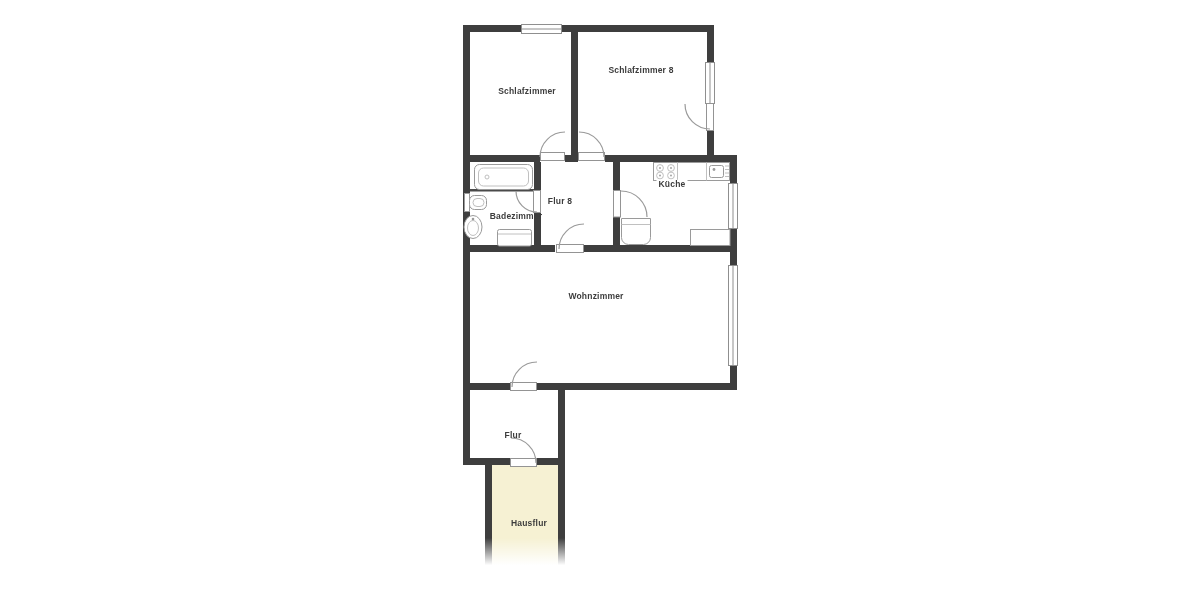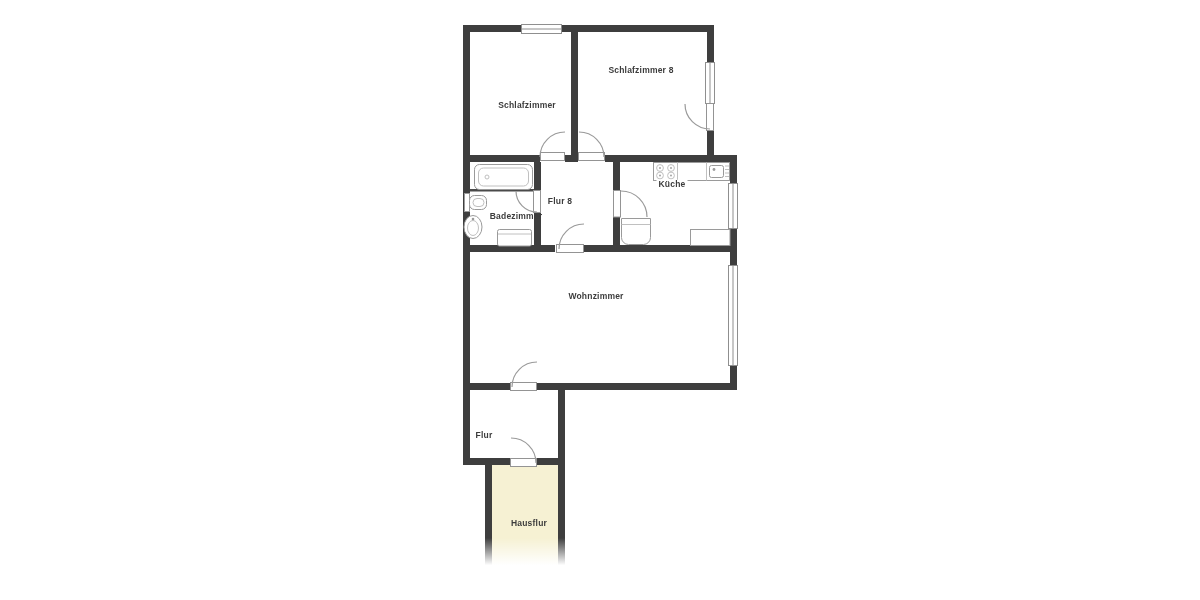--- a/index.html
+++ b/index.html
@@ -26,27 +26,27 @@
     position:absolute;
     transform:translate(-50%,-50%);
     font-size:8.5px;
     font-weight:bold;
     letter-spacing:.2px;
     color:var(--label-text,#3c3c3c);
     white-space:nowrap;
     line-height:1;
   }
   .chip{background:#fff;padding:0 2px;text-align:center;}
-  .lbl-schlafzimmer {left:527px;top:105px;}
+  .lbl-schlafzimmer {left:527px;top:91px;}
   .lbl-schlafzimmer2{left:641px;top:70px;}
   .lbl-badezimmer   {left:516px;top:216px;}
   .lbl-flur2        {left:560px;top:201px;}
   .lbl-kueche       {left:672px;top:184px;}
   .lbl-wohnzimmer   {left:596px;top:296px;}
-  .lbl-flur         {left:484px;top:435px;}
+  .lbl-flur         {left:513px;top:435px;}
   .lbl-hausflur     {left:529px;top:523px;}
   .fade{
     position:absolute;
     left:478px;top:538px;width:96px;height:32px;
     background:linear-gradient(to bottom,rgba(255,255,255,0),#fff 85%);
     pointer-events:none;
   }
 </style>
 </head>
 <body>

